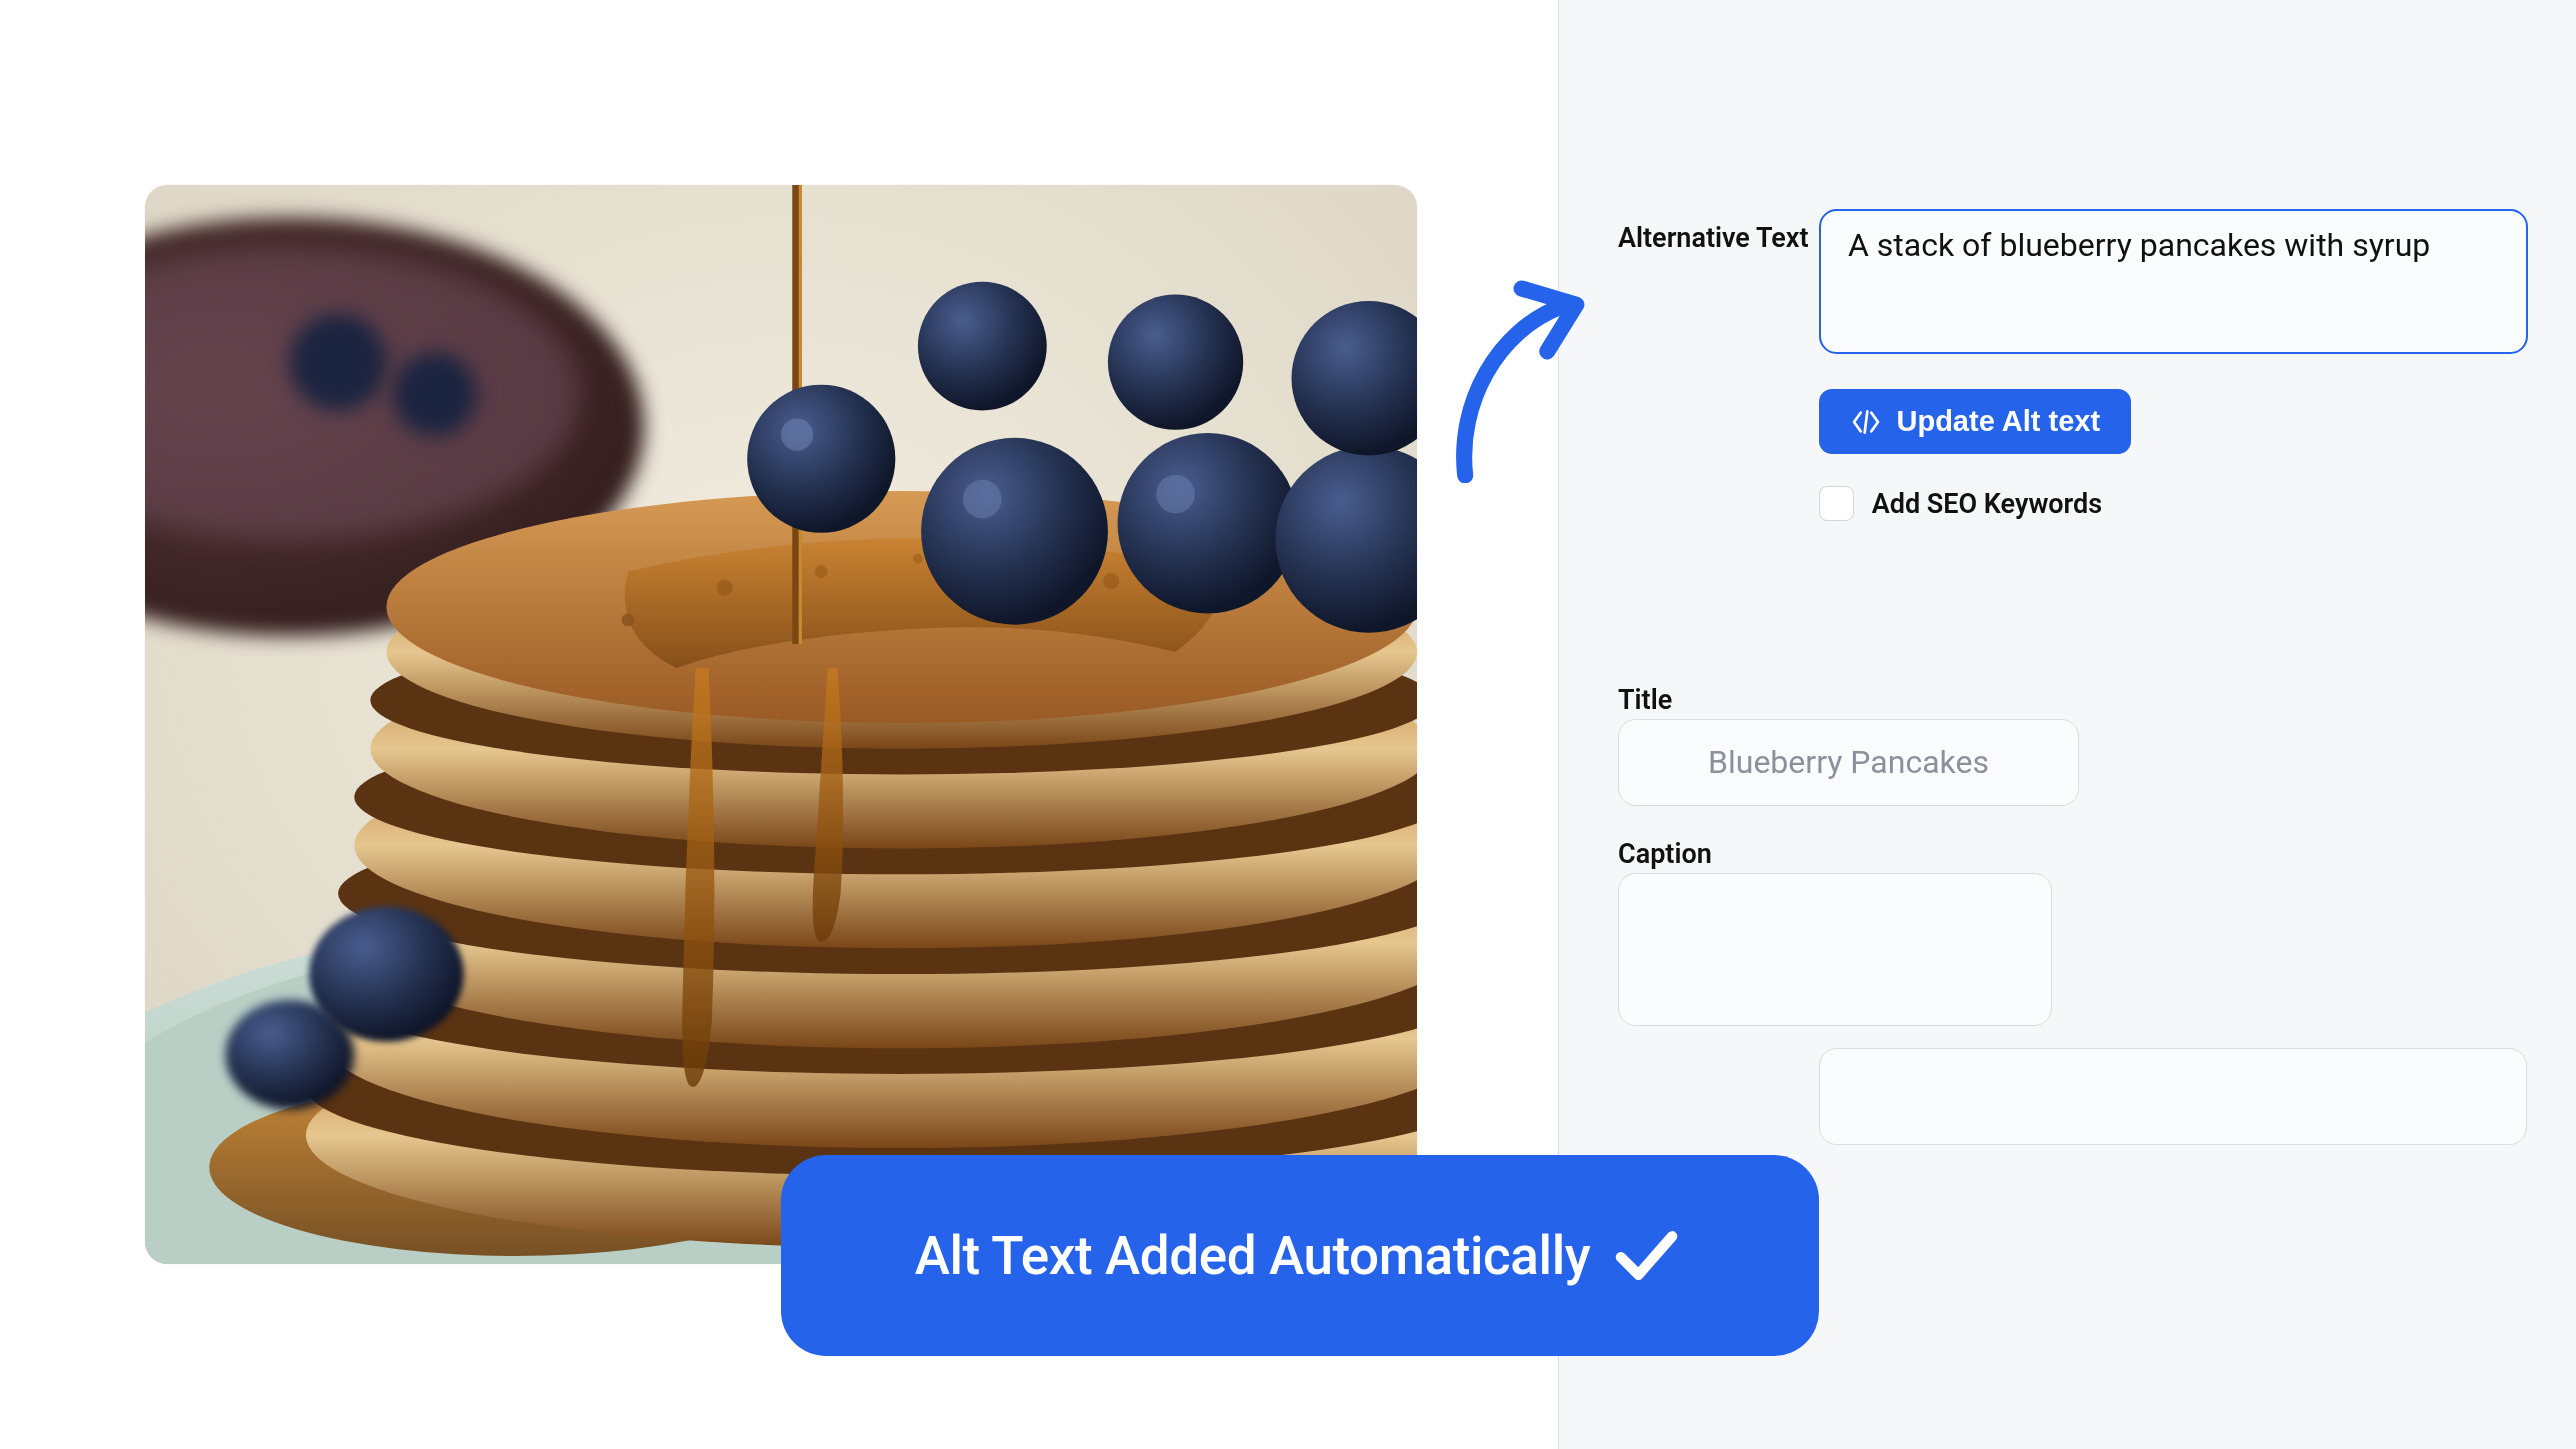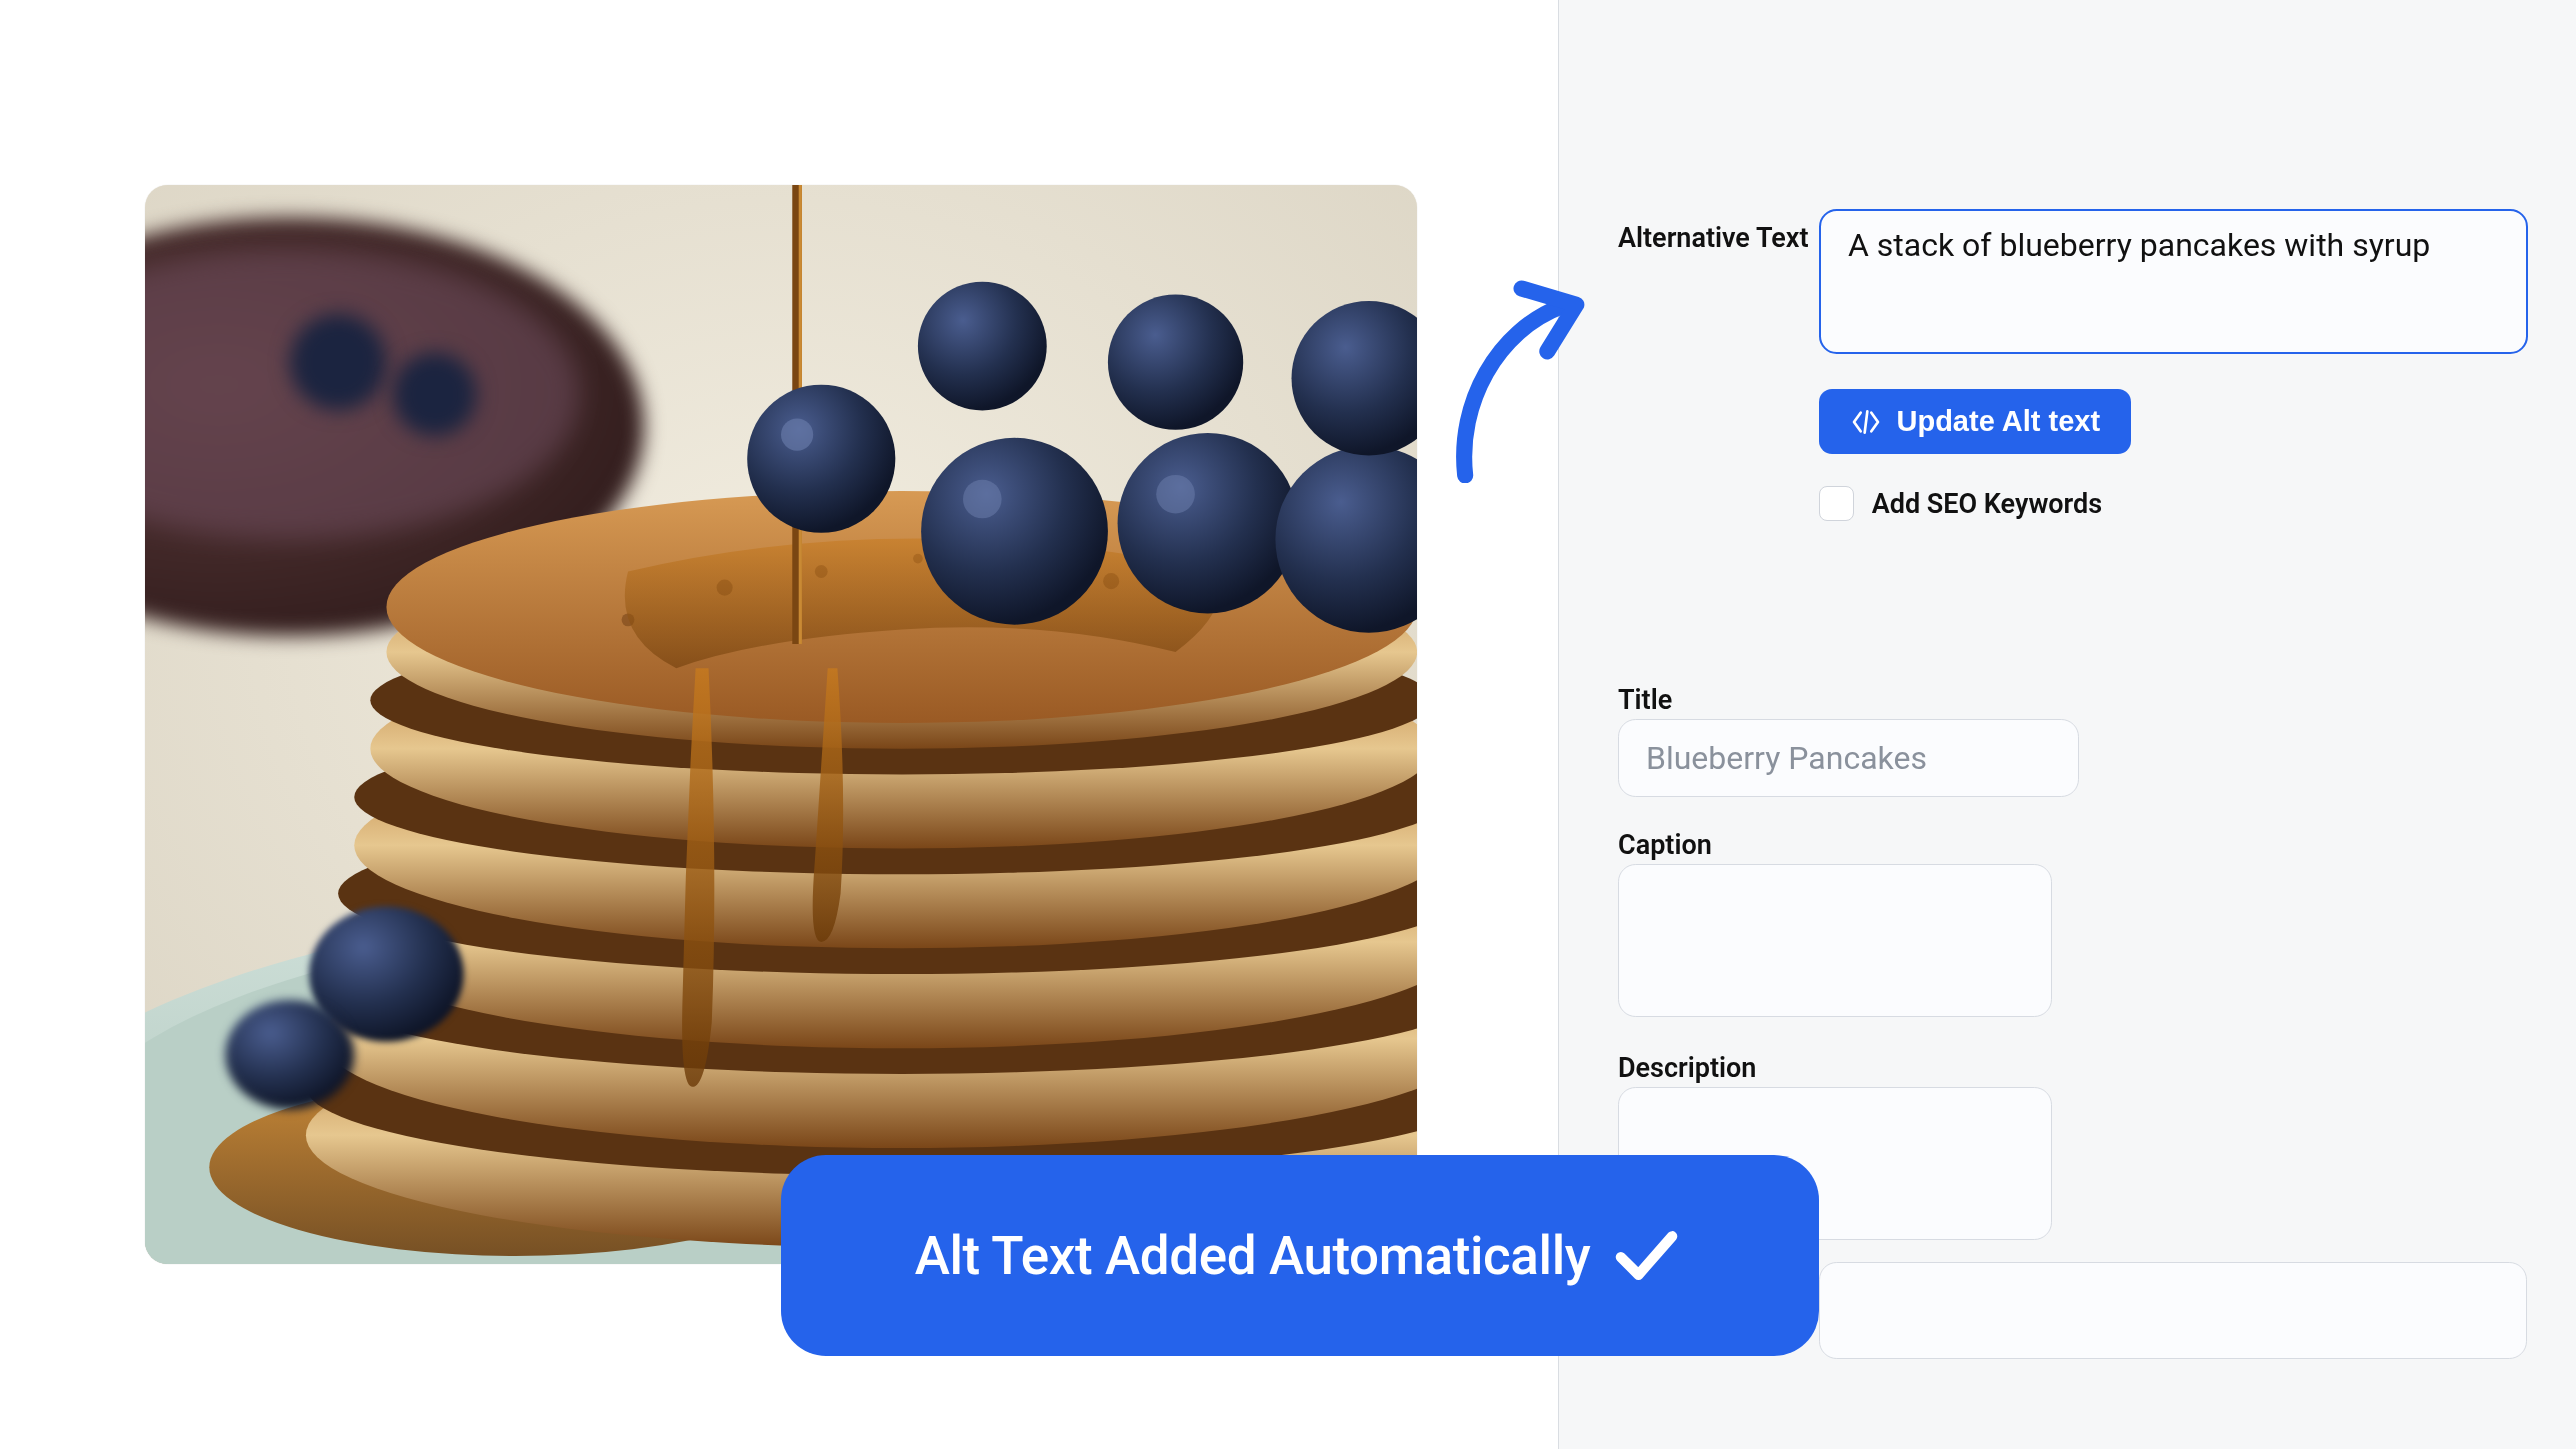--- a/index.html
+++ b/index.html
@@ -90,21 +90,21 @@
   .txt-input, .txt-area {
     width:100%;
     padding:21px 27px;
     font-size:32px;
     color:#6b7280;
     background:#fbfcfe;
     border:1.6px solid #d7dbe2;
     border-radius:17.7px;
     font-family:inherit;
   }
-  .txt-input { height:78px; }
+  .txt-input { height:87px;text-align:center; }
   .txt-area { height:153px; resize:none; }
   .txt-input::placeholder, .txt-area::placeholder { color:#8a919c; }
 
   .extra-box {
     width:708px; height:97px;
     margin-left:201px; margin-top:16px;
     background:#fbfcfe;
     border:1.6px solid #d7dbe2;
     border-radius:17.7px;
   }
@@ -268,26 +268,20 @@
       </div>
     </div>
 
     <div class="row tight">
       <div class="lab">Caption</div>
       <div class="fieldcol">
         <textarea class="txt-area" style=""></textarea>
       </div>
     </div>
 
-    <div class="row tight">
-      <div class="lab">Description</div>
-      <div class="fieldcol">
-        <textarea class="txt-area" style=""></textarea>
-      </div>
-    </div>
 
     <div class="extra-box"></div>
 
   </div>
 
   <div class="toast">
     <span class="toast-text">Alt Text Added Automatically</span>
     <svg viewBox="0 0 24 24" fill="none" stroke="#fff" stroke-width="3.2" stroke-linecap="round" stroke-linejoin="round">
       <path d="M4 12.5 L9.5 18 L20 6"></path>
     </svg>

